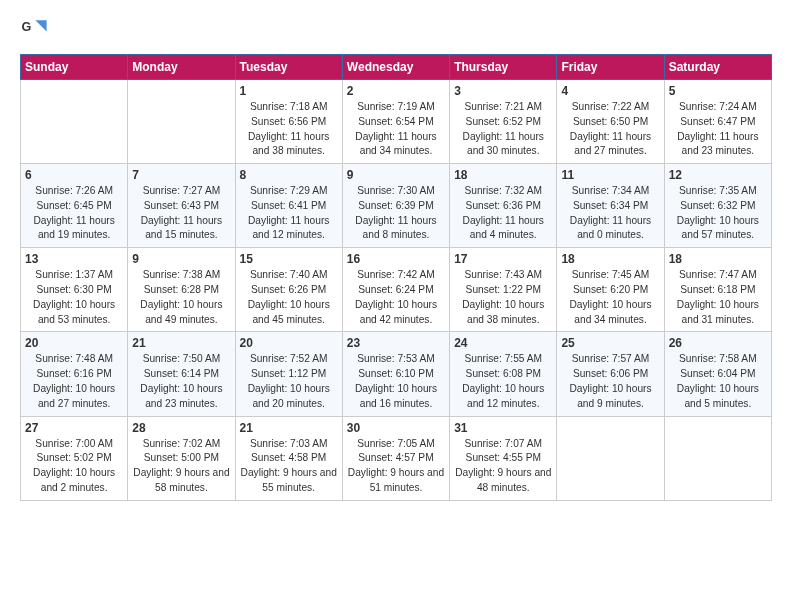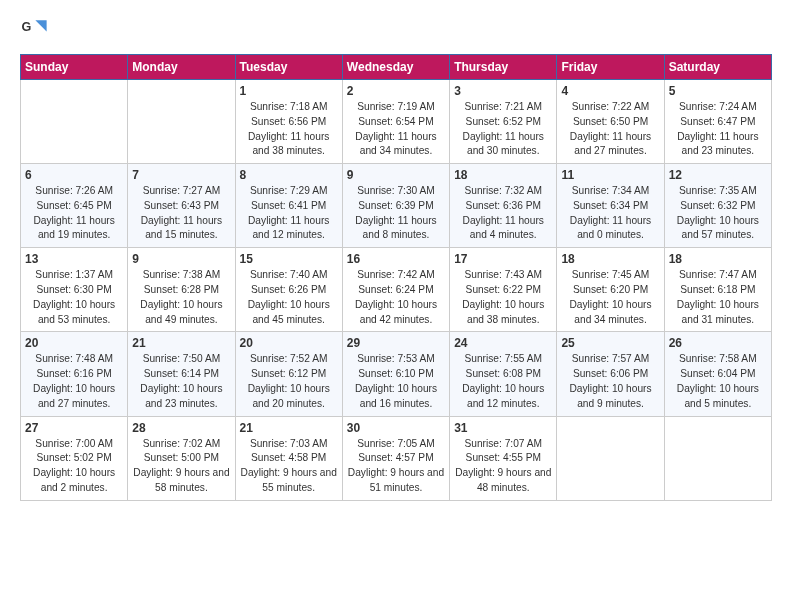--- a/index.html
+++ b/index.html
@@ -226,21 +226,21 @@
           </td>
           <td>
             <span class="day-number">16</span>
             <div class="day-info">Sunrise: 7:42 AM
 Sunset: 6:24 PM
 Daylight: 10 hours and 42 minutes.</div>
           </td>
           <td>
             <span class="day-number">17</span>
             <div class="day-info">Sunrise: 7:43 AM
-Sunset: 6:22 PM
+Sunset: 1:22 PM
 Daylight: 10 hours and 38 minutes.</div>
           </td>
           <td>
             <span class="day-number">18</span>
             <div class="day-info">Sunrise: 7:45 AM
 Sunset: 6:20 PM
 Daylight: 10 hours and 34 minutes.</div>
           </td>
           <td>
             <span class="day-number">18</span>
@@ -258,25 +258,25 @@
           </td>
           <td>
             <span class="day-number">21</span>
             <div class="day-info">Sunrise: 7:50 AM
 Sunset: 6:14 PM
 Daylight: 10 hours and 23 minutes.</div>
           </td>
           <td>
             <span class="day-number">20</span>
             <div class="day-info">Sunrise: 7:52 AM
-Sunset: 6:12 PM
+Sunset: 1:12 PM
 Daylight: 10 hours and 20 minutes.</div>
           </td>
           <td>
-            <span class="day-number">29</span>
+            <span class="day-number">23</span>
             <div class="day-info">Sunrise: 7:53 AM
 Sunset: 6:10 PM
 Daylight: 10 hours and 16 minutes.</div>
           </td>
           <td>
             <span class="day-number">24</span>
             <div class="day-info">Sunrise: 7:55 AM
 Sunset: 6:08 PM
 Daylight: 10 hours and 12 minutes.</div>
           </td>

